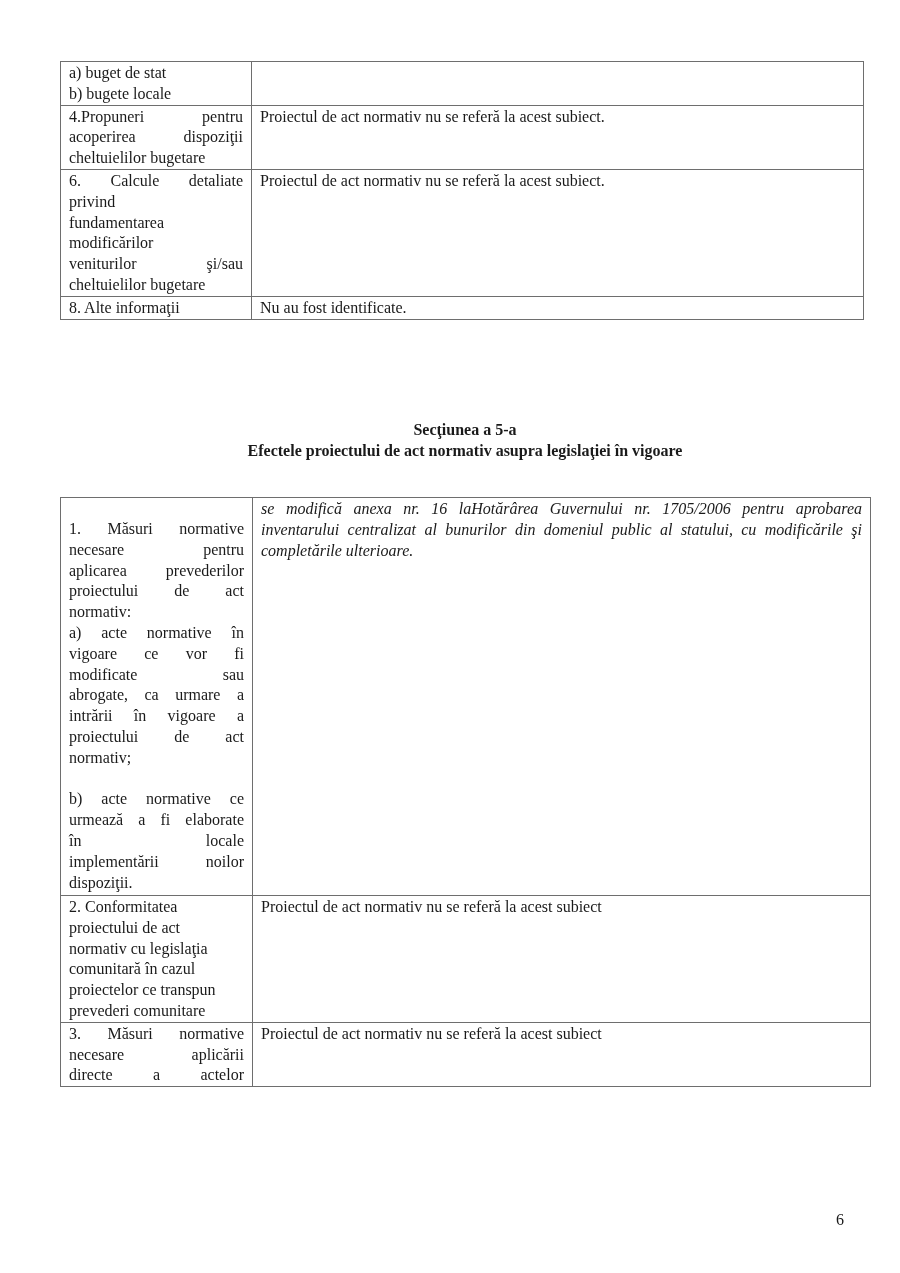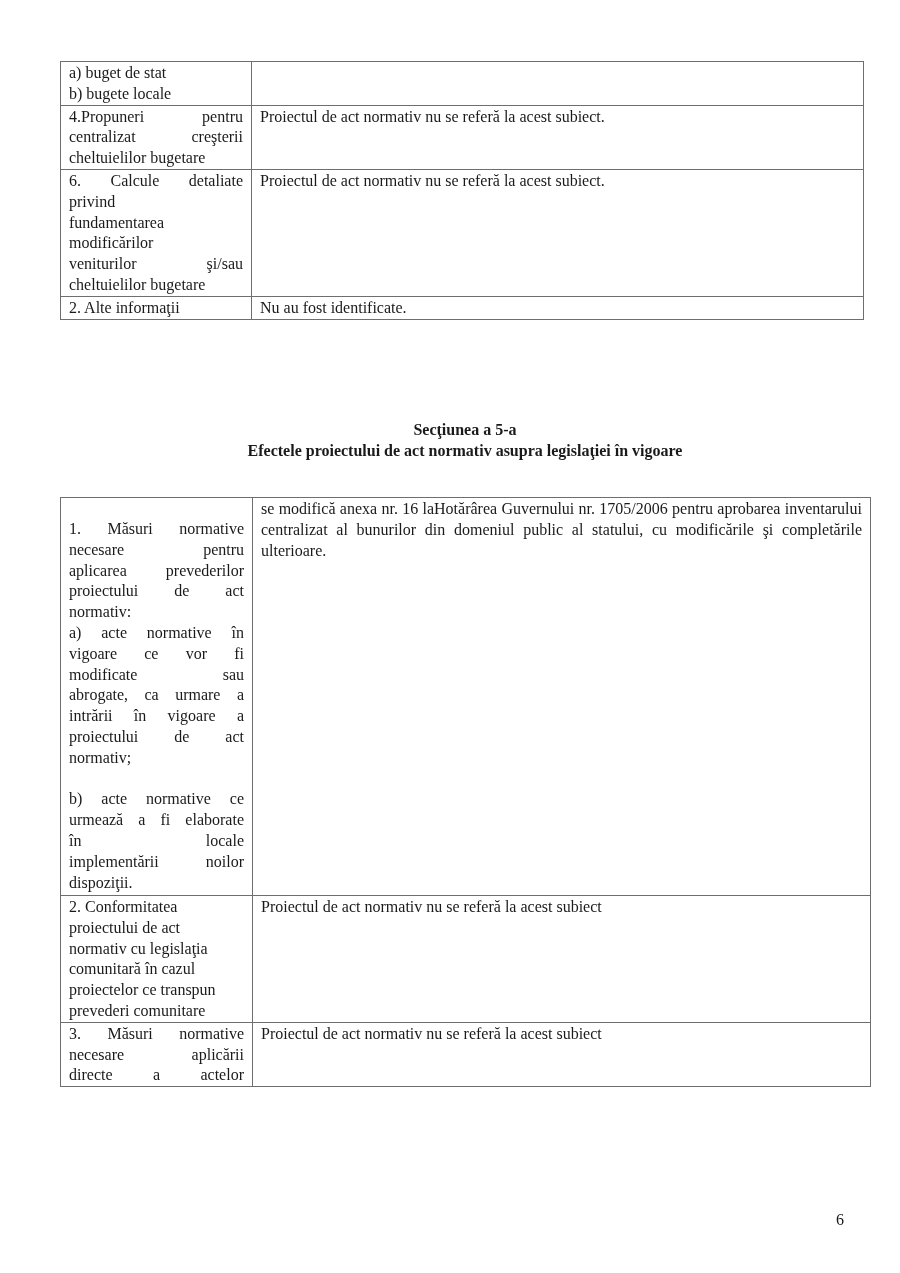--- a/index.html
+++ b/index.html
@@ -42,39 +42,39 @@
       <tr>
     <td class="left">
       <span class="line">a) buget de stat</span>
       <span class="line">b) bugete locale</span>
     </td>
     <td></td>
   </tr>
   <tr>
     <td class="left">
       <span class="justify-line">4.Propuneri pentru</span>
-      <span class="justify-line">centralizat creşterii</span>
+      <span class="justify-line">acoperirea dispoziţii</span>
       <span class="line">cheltuielilor bugetare</span>
     </td>
     <td>Proiectul de act normativ nu se referă la acest subiect.</td>
   </tr>
   <tr>
     <td class="left">
       <span class="justify-line">6. Calcule detaliate</span>
       <span class="line">privind</span>
       <span class="indent-right">fundamentarea</span>
       <span class="line">modificărilor</span>
       <span class="justify-line">veniturilor şi/sau</span>
       <span class="line">cheltuielilor bugetare</span>
     </td>
     <td>Proiectul de act normativ nu se referă la acest subiect.</td>
   </tr>
   <tr>
     <td class="left">
-      <span class="line">2. Alte informaţii</span>
+      <span class="line">8. Alte informaţii</span>
     </td>
     <td>Nu au fost identificate.</td>
   </tr>
 </tbody>
   </table>
 
 <div id="sec-title" class="section-head">Secţiunea a 5-a</div>
 <div id="sec-subtitle" class="section-head">Efectele proiectului de act normativ asupra legislaţiei în vigoare</div>
 
 <table id="t2">
@@ -97,21 +97,21 @@
       <span class="justify-line">intrării în vigoare a</span>
       <span class="justify-line">proiectului de act</span>
       <span class="line">normativ;</span>
       <span class="blank-line"></span>
       <span class="justify-line">b) acte normative ce</span>
       <span class="justify-line">urmează a fi elaborate</span>
       <span class="justify-line">în locale</span>
       <span class="justify-line">implementării noilor</span>
       <span class="line">dispoziţii.</span>
     </td>
-    <td style="text-align:justify;"> se modifică anexa nr. 16 laHotărârea Guvernului nr. 1705/2006 pentru aprobarea inventarului centralizat al  bunurilor din domeniul public al statului, cu modificările şi completările ulterioare.</td>
+    <td style="text-align:justify;font-style:italic;"> se modifică anexa nr. 16 laHotărârea Guvernului nr. 1705/2006 pentru aprobarea inventarului centralizat al  bunurilor din domeniul public al statului, cu modificările şi completările ulterioare.</td>
   </tr>
   <tr>
     <td>
       <span class="line">2. Conformitatea</span>
       <span class="line">proiectului de act</span>
       <span class="line">normativ cu legislaţia</span>
       <span class="line">comunitară în cazul</span>
       <span class="line">proiectelor ce transpun</span>
       <span class="line">prevederi comunitare</span>
     </td>

